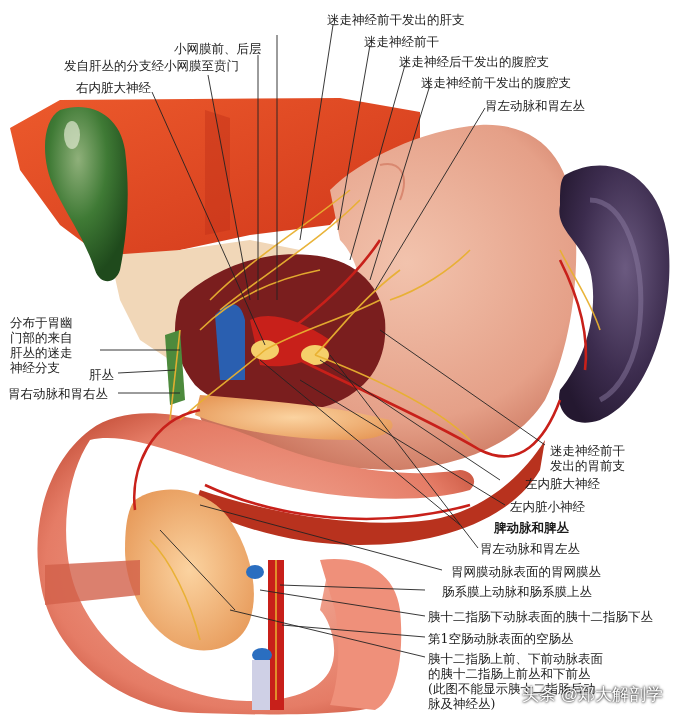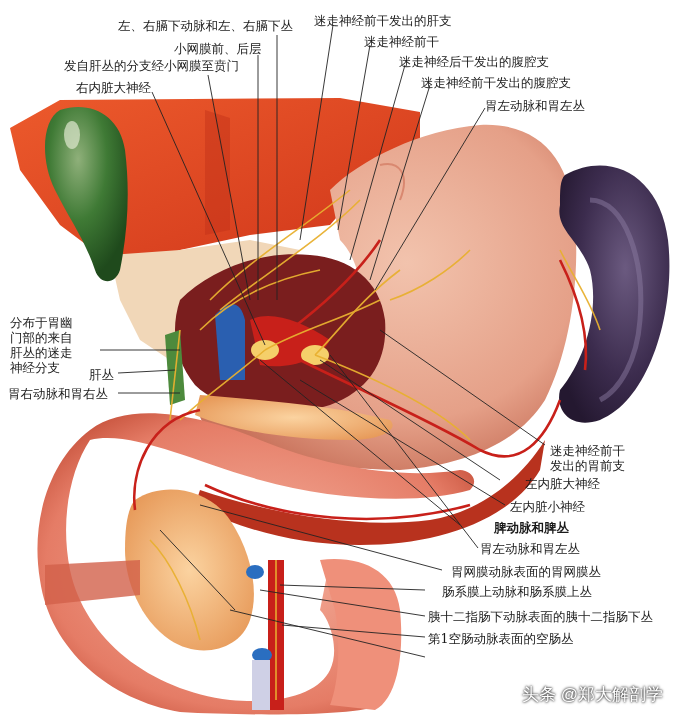--- a/index.html
+++ b/index.html
@@ -129,25 +129,24 @@
     <line x1="442" y1="570" x2="200" y2="505"></line>
     <line x1="425" y1="590" x2="280" y2="585"></line>
     <line x1="425" y1="616" x2="260" y2="590"></line>
     <line x1="425" y1="637" x2="282" y2="625"></line>
     <line x1="425" y1="657" x2="230" y2="610"></line>
     <line x1="235" y1="610" x2="160" y2="530"></line>
   </g>
 </svg>
 
 
-<div class="lbl" style="left:118px; top:18px;">左、右膈下动脉和左、右膈下丛</div>
 <div class="lbl" style="left:174px; top:41px;">小网膜前、后层</div>
 <div class="lbl" style="left:26px; top:58px;margin-left:38px;">发自肝丛的分支经小网膜至贲门</div>
 <div class="lbl" style="left:76px; top:80px;">右内脏大神经</div>
-<div class="lbl" style="left:314px; top:13px;">迷走神经前干发出的肝支</div>
+<div class="lbl" style="left:327px; top:13px;font-family:Liberation Serif, serif;">迷走神经前干发出的肝支</div>
 <div class="lbl" style="left:364px; top:34px;">迷走神经前干</div>
 <div class="lbl" style="left:399px; top:54px;">迷走神经后干发出的腹腔支</div>
 <div class="lbl" style="left:421px; top:75px;">迷走神经前干发出的腹腔支</div>
 <div class="lbl" style="left:485px; top:98px;">胃左动脉和胃左丛</div>
 
 
 <div class="lbl" style="left:10px; top:315px; line-height:15px;">
   <div>分布于胃幽</div>
   <div>门部的来自</div>
   <div>肝丛的迷走</div>
@@ -162,15 +161,21 @@
   <div>发出的胃前支</div>
 </div>
 <div class="lbl" style="left:525px; top:476px;">左内脏大神经</div>
 <div class="lbl" style="left:510px; top:499px;">左内脏小神经</div>
 <div class="lbl" style="left:494px; top:520px;font-weight:bold;">脾动脉和脾丛</div>
 <div class="lbl" style="left:480px; top:541px;">胃左动脉和胃左丛</div>
 <div class="lbl" style="left:451px; top:564px;">胃网膜动脉表面的胃网膜丛</div>
 <div class="lbl" style="left:442px; top:584px;">肠系膜上动脉和肠系膜上丛</div>
 <div class="lbl" style="left:428px; top:609px;">胰十二指肠下动脉表面的胰十二指肠下丛</div>
 <div class="lbl" style="left:428px; top:631px;">第1空肠动脉表面的空肠丛</div>
+<div class="lbl multi" style="left:428px; top:651px; width:250px;">
+  <div>胰十二指肠上前、下前动脉表面</div>
+  <div>的胰十二指肠上前丛和下前丛</div>
+  <div>(此图不能显示胰十二指肠后动</div>
+  <div>脉及神经丛)</div>
+</div>
 
 <div class="watermark">头条 @郑大解剖学</div>
 </div>
 
 </body></html>

